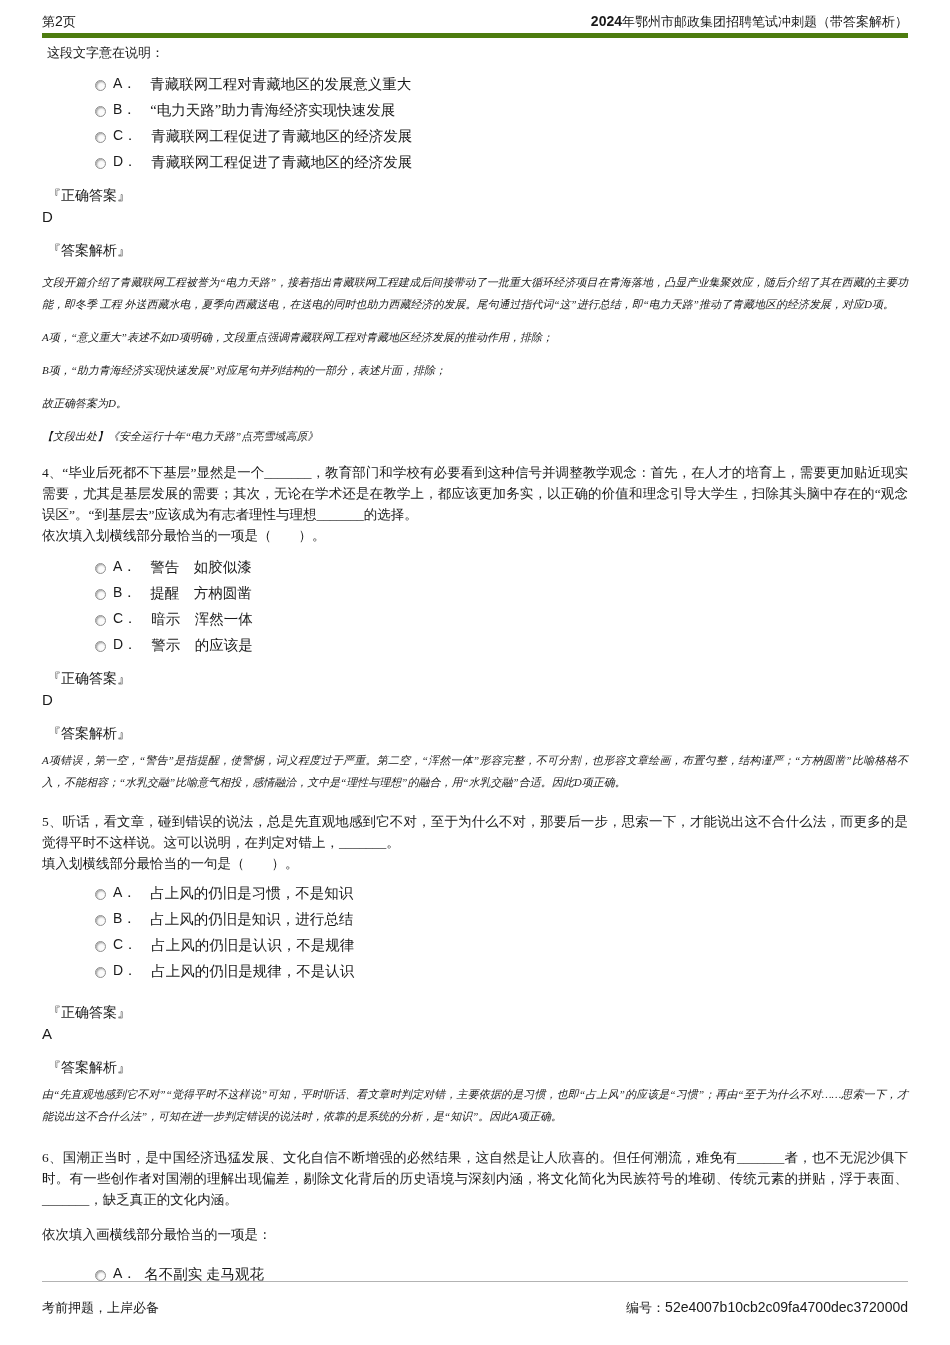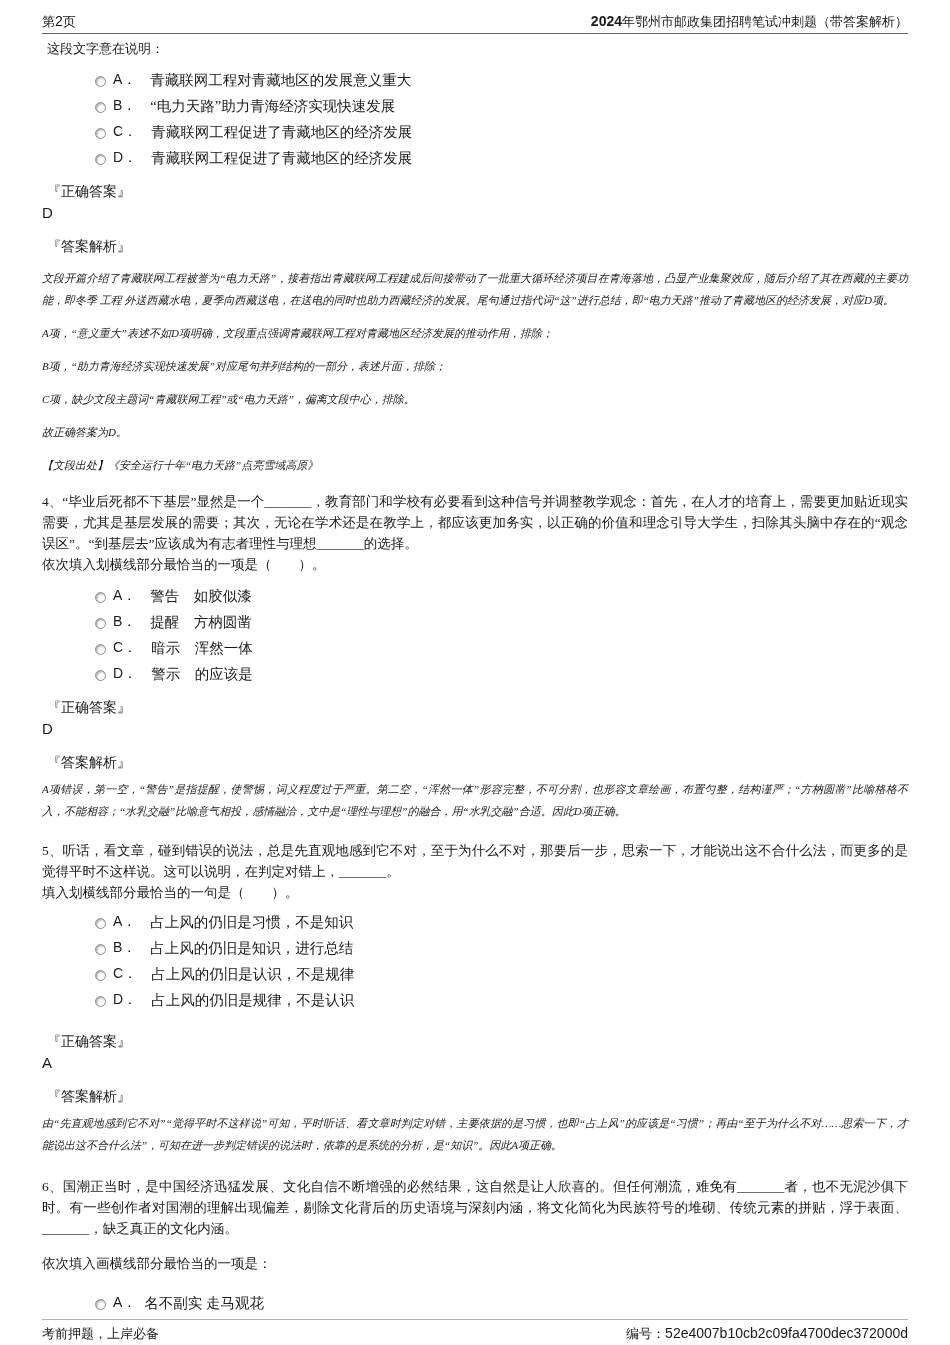--- a/index.html
+++ b/index.html
@@ -17,21 +17,21 @@
   .inner { padding: 0 42px; }
 
   
   .header {
     display: flex;
     justify-content: space-between;
     align-items: flex-end;
     margin: 0 42px;
     padding-top: 13px;
     padding-bottom: 3px;
-    border-bottom: 1px solid #4d7c0f;
+    border-bottom: 5px solid #4d7c0f;
     font-size: 13px;
     line-height: 17px;
   }
   .header .pagenum, .header .title { white-space: nowrap; }
   .header .num { font-family: "Liberation Sans", sans-serif; font-size: 14px; }
   .header .year { font-family: "Liberation Sans", sans-serif; font-size: 14px; font-weight: bold; }
 
   
   .qtext {
     font-size: 13.5px;
@@ -84,23 +84,23 @@
   .q4-block { margin-top: 15px; }
   .q5-block { margin-top: 18px; }
   .q6-block { margin-top: 20px; }
   .q6-prompt { margin-top: 14px; }
   .q6-options { margin-top: 20px; }
   .ans-gap-lg { margin-top: 24px; }
 
   
   .footer {
     position: absolute;
-    left: 42px; right: 42px; bottom: 2px;
+    left: 42px; right: 42px; bottom: 28px;
     border-top: 1px solid #b3b3b3;
-    padding-top: 5px;
+    padding-top: 17px;
     display: flex;
     justify-content: space-between;
     align-items: baseline;
     font-size: 13px;
   }
   .footer .code { font-family: "Liberation Sans", "DejaVu Sans", sans-serif; font-size: 14px; }
 </style>
 </head>
 <body>
 
@@ -140,21 +140,20 @@
 
     <div class="ans-block">
       <div class="ans-label">『正确答案』</div>
       <div class="ans-letter">D</div>
       <div class="ans-label ans-label2">『答案解析』</div>
     </div>
 
     <p class="body-text">文段开篇介绍了青藏联网工程被誉为“电力天路”，接着指出青藏联网工程建成后间接带动了一批重大循环经济项目在青海落地，凸显产业集聚效应，随后介绍了其在西藏的主要功能，即冬季 工程 外送西藏水电，夏季向西藏送电，在送电的同时也助力西藏经济的发展。尾句通过指代词“这”进行总结，即“电力天路”推动了青藏地区的经济发展，对应D项。</p>
     <p class="body-text">A项，“意义重大”表述不如D项明确，文段重点强调青藏联网工程对青藏地区经济发展的推动作用，排除；</p>
     <p class="body-text">B项，“助力青海经济实现快速发展”对应尾句并列结构的一部分，表述片面，排除；</p>
-    <p class="body-text">C项，缺少文段主题词“青藏联网工程”或“电力天路”，偏离文段中心，排除。</p>
     <p class="body-text">故正确答案为D。</p>
     <p class="body-text">【文段出处】《安全运行十年“电力天路”点亮雪域高原》</p>
 
     <div class="q4-block">
       <p class="qtext">4、“毕业后死都不下基层”显然是一个_______，教育部门和学校有必要看到这种信号并调整教学观念：首先，在人才的培育上，需要更加贴近现实需要，尤其是基层发展的需要；其次，无论在学术还是在教学上，都应该更加务实，以正确的价值和理念引导大学生，扫除其头脑中存在的“观念误区”。“到基层去”应该成为有志者理性与理想_______的选择。</p>
       <p class="qtext">依次填入划横线部分最恰当的一项是（　　）。</p>
 
       <div class="options" style="margin-top:12px;">
         <div class="option-row">
           <span class="radio"></span>

